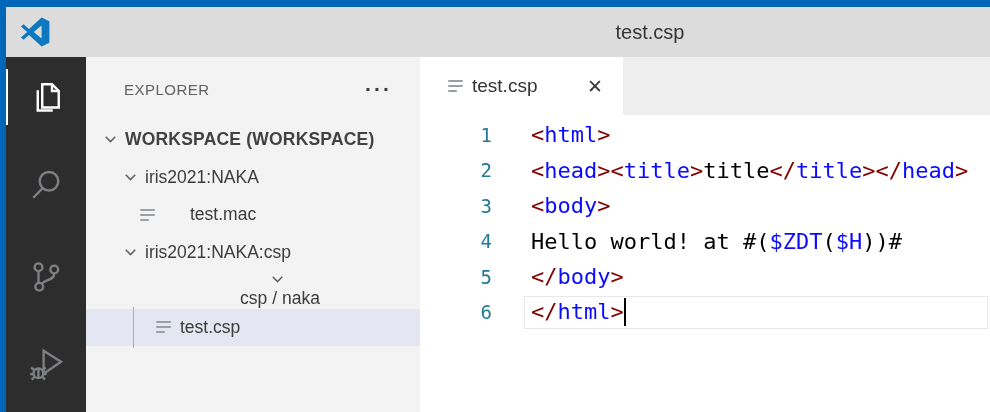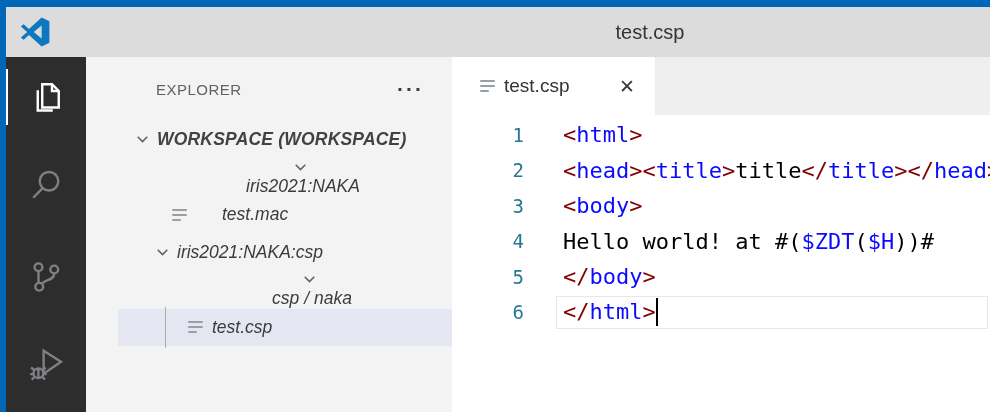--- a/index.html
+++ b/index.html
@@ -16,26 +16,26 @@
   
   .main{display:flex;height:355px;}
   
   .activitybar{position:relative;width:80px;background:var(--activitybar-bg);flex:none;}
   .ab-item{position:absolute;left:0;width:80px;height:56px;display:flex;
            align-items:center;justify-content:center;cursor:pointer;}
   .ab-item .indicator{position:absolute;left:0;top:0;bottom:0;width:2px;background:#fff;}
   .ab-item svg{display:block;}
   
   .sidebar{width:334px;background:var(--sidebar-bg);flex:none;position:relative;
-           color:#3b3b3b;overflow:hidden;padding-left:32px;}
+           color:#3b3b3b;overflow:hidden;}
   .sidebar-header{height:64px;display:flex;align-items:center;}
   .sidebar-title{margin-left:38px;font-size:15px;letter-spacing:.5px;color:#616161;}
   .actions{margin-left:auto;margin-right:28px;font-size:21px;font-weight:700;
            letter-spacing:2px;color:#3b3b3b;cursor:pointer;line-height:10px;}
-  .tree{position:relative;font-style:italic;}
+  .tree{position:relative;}
   .row{position:relative;height:37.5px;display:flex;align-items:center;
        font-size:17.5px;color:#3c3c3c;cursor:pointer;white-space:nowrap;}
   .row.selected{background:var(--selected-bg);}
   .row .chev{flex:none;margin-right:6px;display:flex;}
   .row .label{overflow:hidden;text-overflow:ellipsis;}
   .row.bold .label{font-weight:700;color:#424242;letter-spacing:.2px;}
   .guide{position:absolute;left:47px;top:-2px;bottom:-2px;width:1px;background:#ababab;}
   
   .fileicon{flex:none;width:16px;margin-right:8px;display:inline-block;}
   .fileicon i{display:block;height:2px;background:#9a9fa4;margin:3px 0;border-radius:1px;}
@@ -124,21 +124,21 @@
       </div>
       <div class="tree" id="tree">
           <div class="row bold" style="padding-left: 16px;">
             <span class="chev">
               <svg width="17" height="17" viewBox="0 0 16 16" fill="none" stroke="#5f6062" stroke-width="1.4">
                 <path d="M3.5 5.5 L8 10 L12.5 5.5"></path>
               </svg>
             </span>
             <span class="label">WORKSPACE (WORKSPACE)</span>
           </div>
-          <div class="row" style="padding-left: 36px; flex-direction: column;">
+          <div class="row" style="padding-left: 36px;">
             <span class="chev">
               <svg width="17" height="17" viewBox="0 0 16 16" fill="none" stroke="#5f6062" stroke-width="1.4">
                 <path d="M3.5 5.5 L8 10 L12.5 5.5"></path>
               </svg>
             </span>
             <span class="label">iris2021:NAKA</span>
           </div>
           <div class="row" style="padding-left: 54px; gap: 26px;">
             <span class="fileicon">
               <i></i>

